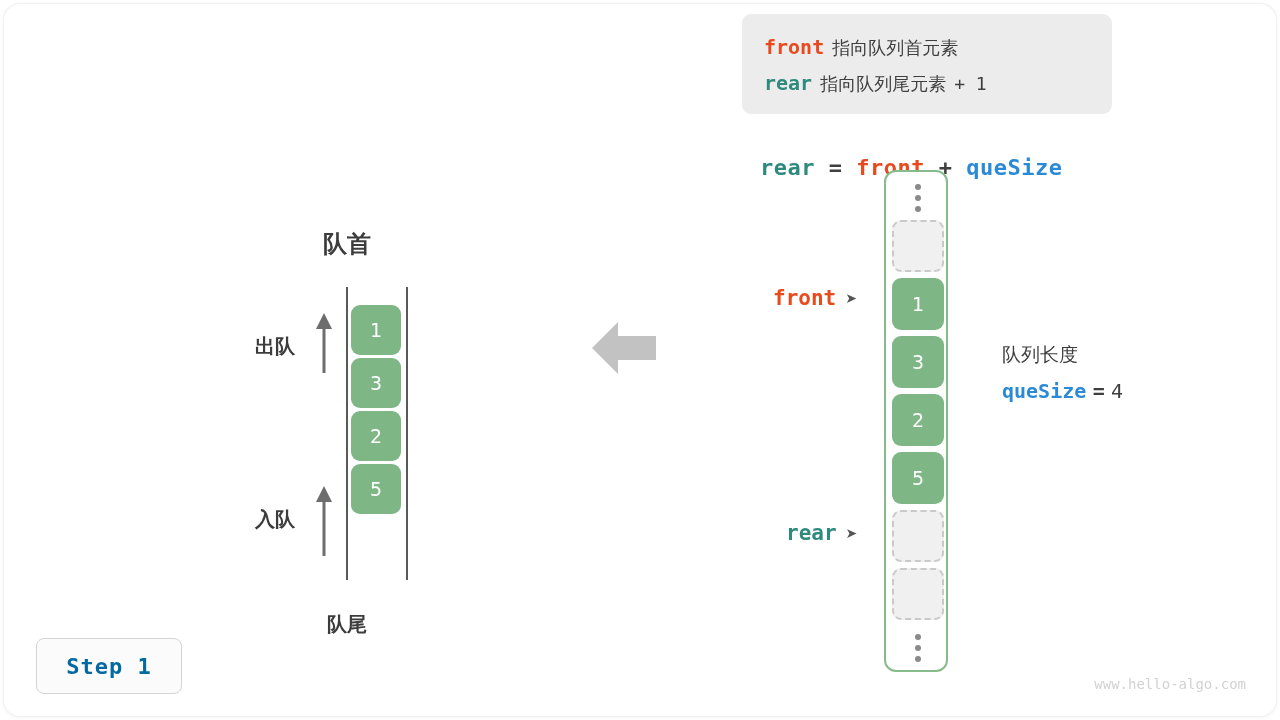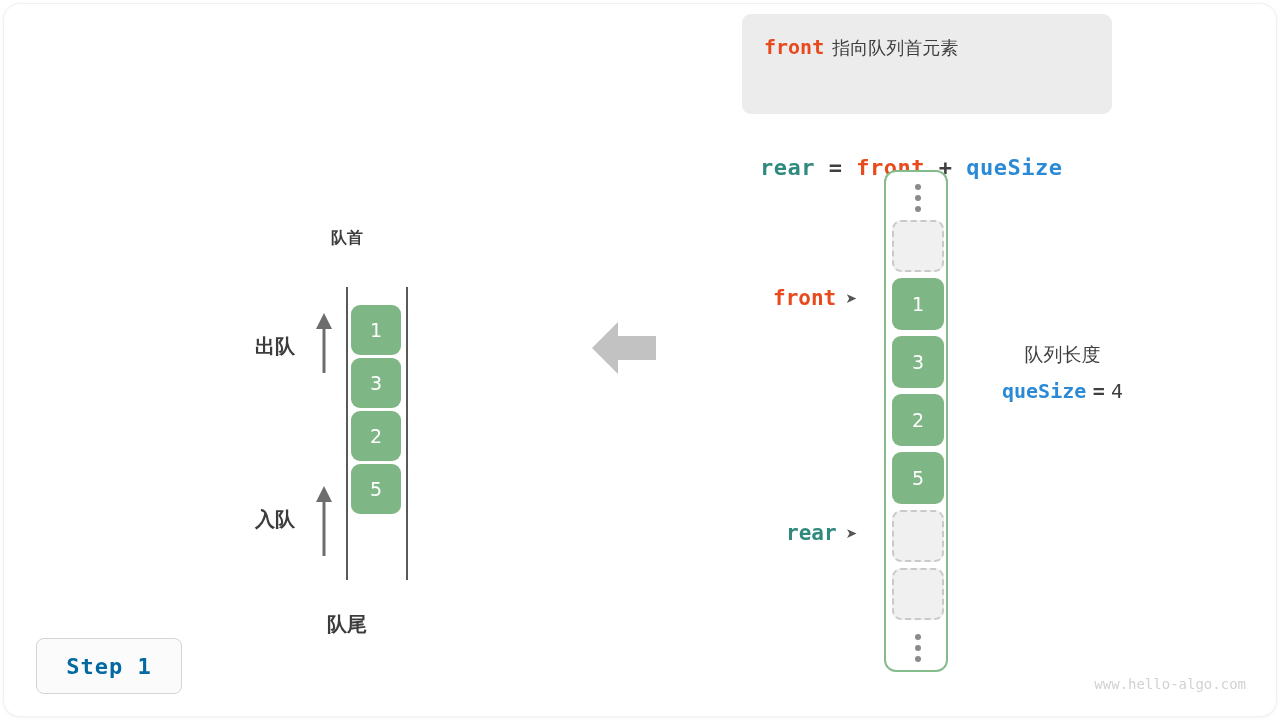--- a/index.html
+++ b/index.html
@@ -160,21 +160,20 @@
   #ptr-front { left: 773px; top: 286px; }
   #ptr-rear  { left: 786px; top: 521px; }
 
   
   #size-note { left: 1002px; top: 342px; }
   #size-note .line1 {
     font-family: "DejaVu Sans", "Liberation Sans", sans-serif;
     font-size: 19px;
     color: #3f3f3f;
     white-space: nowrap;
-    text-align: center;
   }
   #size-note .line2 {
     margin-top: 11px;
     font-size: 20px;
     white-space: nowrap;
   }
   #size-note .line2 span {
     font-family: "DejaVu Sans Mono", "Liberation Mono", monospace;
     font-weight: bold;
   }
@@ -198,21 +197,21 @@
     border-radius: 9px;
     background: #7fb685;
     color: #ffffff;
     display: flex;
     align-items: center;
     justify-content: center;
     font-family: "DejaVu Sans", "Liberation Sans", sans-serif;
     font-size: 19px;
   }
 
-  #label-head { left: 347px; top: 228px; transform: translateX(-50%); font-size: 16px; }
+  #label-head { left: 347px; top: 228px; transform: translateX(-50%); font-size: 24px; }
   #label-tail { left: 347px; top: 611px; transform: translateX(-50%); font-size: 20px; }
 
   .flow-label { font-size: 20px; }
   #label-dequeue { left: 255px; top: 333px; }
   #label-enqueue { left: 255px; top: 506px; }
 
   .up-arrow { position: absolute; }
 
   
   #center-arrow { left: 592px; top: 320px; }
@@ -257,20 +256,23 @@
 </head>
 <body>
 
 <div id="canvas">
   <div id="frame" class="abs"></div>
 
   <div id="legend-box" class="abs">
     <div id="legend-row-front" class="legend-row">
       <span class="key" style="color:#e8491d">front</span><span class="desc">指向队列首元素</span>
     </div>
+    <div id="legend-row-rear" class="legend-row">
+      <span class="key" style="color:#2f8a7e">rear</span><span class="desc">指向队列尾元素</span><span class="tail">+ 1</span>
+    </div>
   </div>
 
   <div id="formula" class="abs mono">
     <span style="color:#2f8a7e">rear</span>
     <span class="op">=</span>
     <span style="color:#e8491d">front</span>
     <span class="op">+</span>
     <span style="color:#2b8ad6">queSize</span>
   </div>
 

